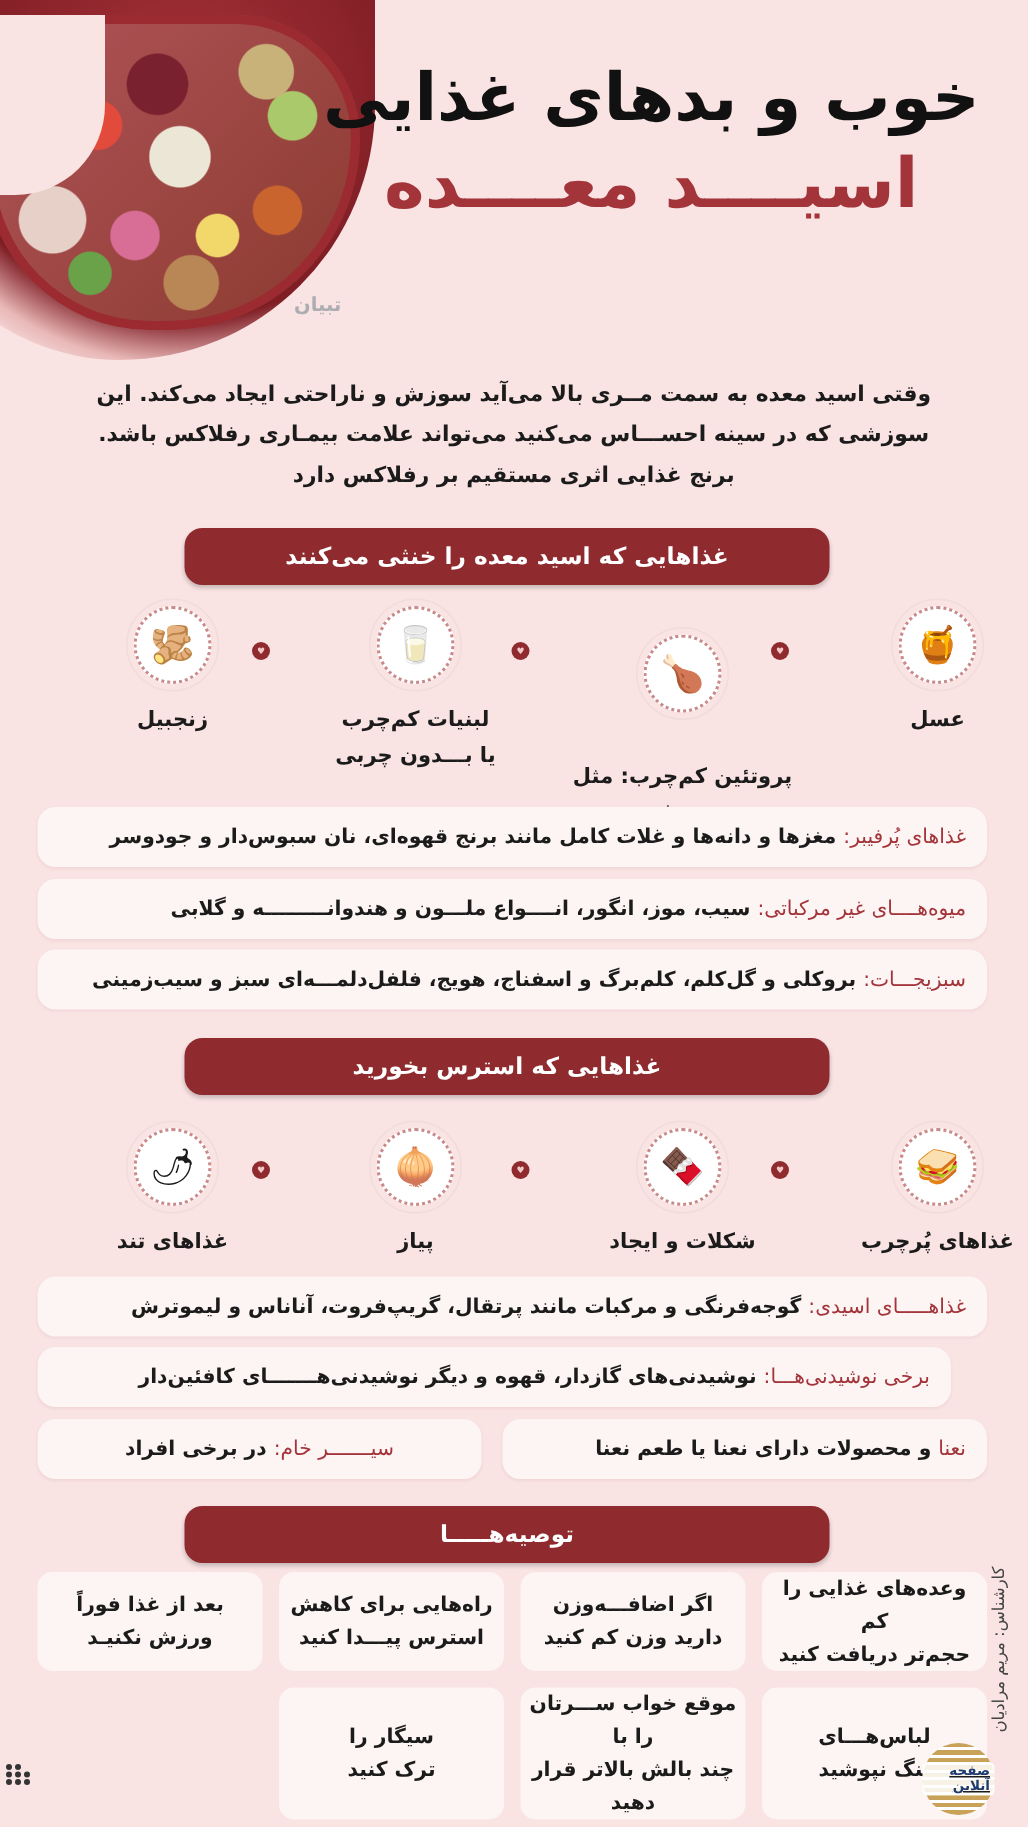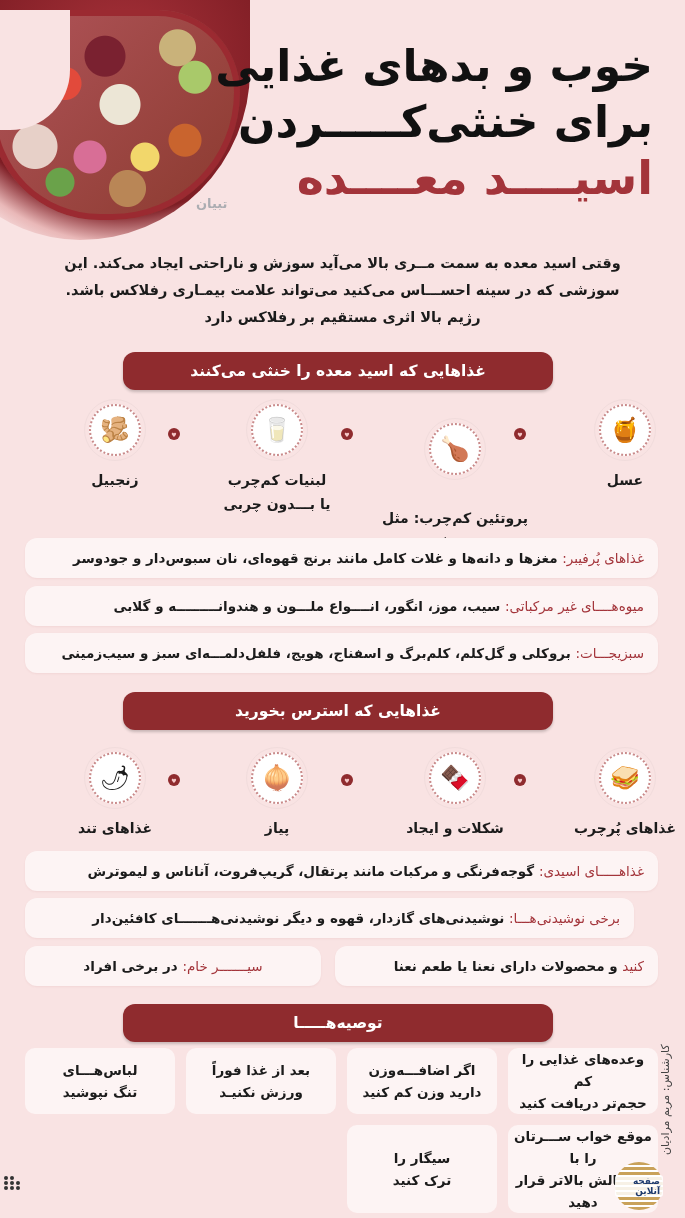--- a/index.html
+++ b/index.html
@@ -40,21 +40,21 @@
     box-shadow: inset 0 0 0 6px #9b2a31;
   }
   .hole {
     position: absolute; left: -40px; top: 10px; width: 110px; height: 120px;
     border-radius: 0 0 60px 0; background: #f9e3e3;
   }
   .watermark-tebyan {
     position: absolute; left: 196px; top: 196px;
     font-size: 13px; color: #9aa0a6; opacity: .8; font-weight: bold;
   }
-  .title-block { position: absolute; right: 32px; top: 38px; text-align: right; }
+  .title-block { position: absolute; right: 32px; top: 38px; text-align: center; }
   .title-line {
     display: block; font-weight: 900; font-size: 44px; line-height: 56px;
     font-family: "DejaVu Sans", sans-serif; color: #111; letter-spacing: -1px;
   }
   .title-line.accent { color: #a3343a; font-size: 46px; }
 
   .intro {
     position: absolute; left: 40px; right: 40px; top: 250px;
     text-align: center; font-size: 14.5px; font-weight: bold; line-height: 27px;
   }
@@ -113,21 +113,21 @@
   }
   .credit {
     position: absolute; right: 6px; top: 1020px; height: 160px; width: 20px;
     writing-mode: vertical-rl; transform: rotate(180deg);
     font-size: 11px; color: #444; text-align: center;
   }
   .logo {
     position: absolute; right: 22px; bottom: 8px; width: 48px; height: 48px;
     border-radius: 50%;
     background: repeating-linear-gradient(180deg, #c9a25a 0 3px, #fff 3px 5px);
-    display: flex; align-items: center; justify-content: center;
+    display: flex; align-items: center; justify-content: center; text-decoration: underline;
   }
   .logo-text {
     background: rgba(255,255,255,.85); color: #1d3a6e; font-size: 9px; font-weight: bold;
     padding: 1px 3px; border-radius: 3px;
   }
   .dots-deco { position: absolute; left: 4px; bottom: 28px; width: 20px; height: 14px; }
   .dots-deco span {
     position: absolute; width: 4px; height: 4px; border-radius: 50%; background: #333;
   }
 </style>
@@ -136,28 +136,27 @@
 
 <div class="hero-image">
   <div class="stomach-outer"></div>
   <div class="stomach-inner"></div>
   <div class="hole"></div>
   <span class="watermark-tebyan">تبیان</span>
 </div>
 
 <div class="title-block">
   <span class="title-line">خوب و بدهای غذایی</span>
-  <span class="title-line">برای خنثی‌کـــــردن</span>
   <span class="title-line accent">اسیــــد معــــده</span>
 </div>
 
 <div class="intro">
   <div>وقتی اسید معده به سمت مــری بالا می‌آید سوزش و ناراحتی ایجاد می‌کند. این</div>
   <div>سوزشی که در سینه احســـاس می‌کنید می‌تواند علامت بیمـاری رفلاکس باشد.</div>
-  <div>رژیم بالا اثری مستقیم بر رفلاکس دارد</div>
+  <div>برنج غذایی اثری مستقیم بر رفلاکس دارد</div>
 </div>
 
 <div class="section-pill" style="top:352px;">غذاهایی که اسید معده را خنثی می‌کنند</div>
 
 <div class="icon-row" style="top:404px;">
   <div class="icon-item" style="right:-50px;">
     <div class="icon-circle">🍯</div>
     <div class="icon-label">عسل</div>
   </div>
   <div class="connector" style="right:129px; top:24px;">♥</div>
@@ -213,33 +212,35 @@
   </div>
 </div>
 
 <div class="card" style="top:851px; left:25px; width:633px;">
   <span class="key">غذاهـــــای اسیدی:</span><span> گوجه‌فرنگی و مرکبات مانند پرتقال، گریپ‌فروت، آناناس و لیموترش</span>
 </div>
 <div class="card" style="top:898px; left:25px; width:609px;">
   <span class="key">برخی نوشیدنی‌هـــا:</span><span> نوشیدنی‌های گازدار، قهوه و دیگر نوشیدنی‌هـــــــای کافئین‌دار</span>
 </div>
 <div class="card" style="top:946px; left:335px; width:323px;">
-  <span class="key">کنید</span><span> و محصولات دارای نعنا یا طعم نعنا</span>
+  <span class="key">نعنا</span><span> و محصولات دارای نعنا یا طعم نعنا</span>
 </div>
 <div class="card" style="top:946px; left:25px; width:296px; text-align:center;">
   <span class="key">سیـــــــر خام:</span><span> در برخی افراد</span>
 </div>
 
 <div class="section-pill" style="top:1004px;">توصیه‌هـــــا</div>
 
 <div class="tips-grid">
   <div class="tip">وعده‌های غذایی را کم
 حجم‌تر دریافت کنید</div>
   <div class="tip">اگر اضافـــه‌وزن
 دارید وزن کم کنید</div>
+  <div class="tip">راه‌هایی برای کاهش
+استرس پیـــدا کنید</div>
   <div class="tip">بعد از غذا فوراً
 ورزش نکنیـد</div>
   <div class="tip">لباس‌هـــای
 تنگ نپوشید</div>
   <div class="tip">موقع خواب ســـرتان را با
 چند بالش بالاتر قرار دهید</div>
   <div class="tip">سیگار را
 ترک کنید</div>
 </div>
 

